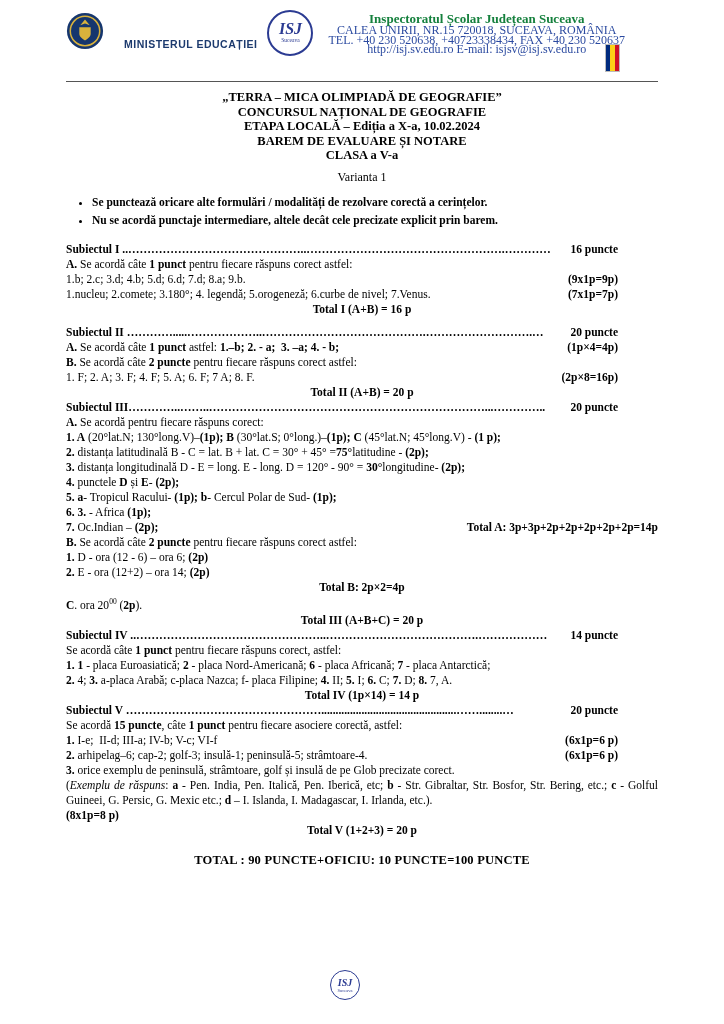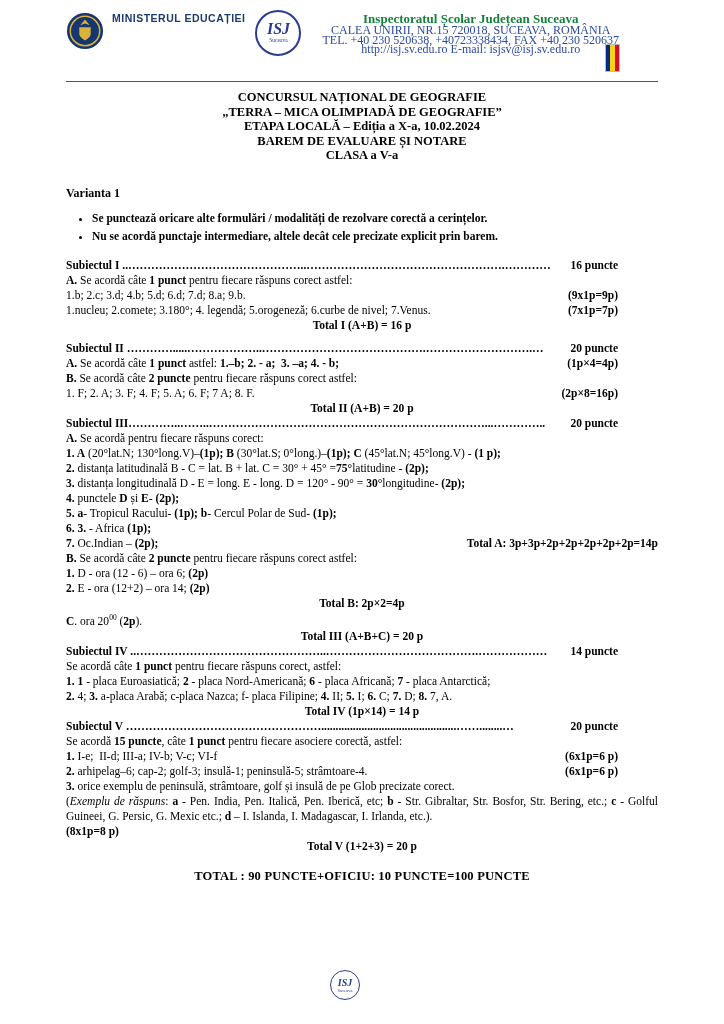--- a/index.html
+++ b/index.html
@@ -3,38 +3,38 @@
 <meta charset="utf-8">
 <style>
   *{margin:0;padding:0;box-sizing:border-box}
   html,body{background:#9a9a9a}
   .page{width:724px;height:1024px;background:#fff;position:relative;overflow:hidden;
         font-family:"Liberation Serif",serif;color:#000;padding:8px 66px 0 66px;margin:0 auto}
 
   
   .doc-header{position:relative;display:flex;align-items:flex-start;height:74px;
               border-bottom:1px solid #555;padding-bottom:6px}
-  .ministry{display:flex;align-items:flex-start;gap:8px;margin-top:4px;flex:0 0 auto}
+  .ministry{display:flex;align-items:flex-end;gap:20px;margin-top:4px;flex:0 0 auto}
   .ministry-name{font-family:"Liberation Sans",sans-serif;font-weight:bold;color:#1c3a6e;
                  font-size:10.5px;letter-spacing:.5px;white-space:nowrap}
   .isj-logo{width:46px;height:46px;border-radius:50%;border:2px solid #2b3b92;background:#fff;
             display:flex;flex-direction:column;align-items:center;justify-content:center;
             margin:2px 8px 0 10px;flex:0 0 auto}
   .isj-letters{font-style:italic;font-weight:bold;font-size:16px;color:#2b3b92;line-height:1}
   .isj-sub{font-size:5.5px;color:#2b3b92;line-height:1.4}
   .inspectorate{flex:1;text-align:center;margin-top:3px;padding-right:26px}
   .insp-title{font-weight:bold;font-size:13px;color:#15803d;line-height:15px}
   .insp-line{font-size:12px;color:#2b4aa0;line-height:9.5px}
   .flag{position:absolute;right:38px;top:36px;width:15px;height:28px;display:flex;border:1px solid #bbb}
   .flag span{flex:1}
 
   
   .title-block{margin-top:8px;text-align:center}
   .t-line{font-weight:bold;font-size:12.5px;line-height:14.5px}
-  .variant{font-weight:bold;font-size:12px;text-align:left;margin-top:23px}
+  .variant{font-weight:normal;font-size:12px;text-align:center;margin-top:7px}
   .bullets{margin:8px 0 0 26px;font-weight:bold;font-size:11.5px;list-style:disc}
   .bullets li{line-height:18px}
 
   
   .doc-body{margin-top:13px;font-size:11.5px}
   .line{line-height:15px;min-height:15px}
   .line.flex{display:flex;justify-content:space-between}
   .line-main{white-space:pre-wrap}
   .line.flex .line-main{white-space:pre;flex:0 0 auto}
   .dotfill{flex:1 1 auto;overflow:hidden;white-space:nowrap}
@@ -85,22 +85,22 @@
     </div>
 
     <div class="flag">
       <span style="background: rgb(0, 43, 127);"></span>
       <span style="background: rgb(252, 209, 22);"></span>
       <span style="background: rgb(206, 17, 38);"></span>
     </div>
   </header>
 
   <div class="title-block">
+    <div class="t-line">„TERRA – MICA OLIMPIADĂ DE GEOGRAFIE”</div>
     <div class="t-line">CONCURSUL NAȚIONAL DE GEOGRAFIE</div>
-    <div class="t-line">„TERRA – MICA OLIMPIADĂ DE GEOGRAFIE”</div>
     <div class="t-line">ETAPA LOCALĂ – Ediția a X-a, 10.02.2024</div>
     <div class="t-line">BAREM DE EVALUARE ȘI NOTARE</div>
     <div class="t-line">CLASA a V-a</div>
   </div>
 
   <div class="variant">Varianta 1</div>
 
   <ul class="bullets">
     <li><span>Se punctează oricare alte formulări / modalități de rezolvare corectă a cerințelor.</span></li>
     <li><span>Nu se acordă punctaje intermediare, altele decât cele precizate explicit prin barem.</span></li>

